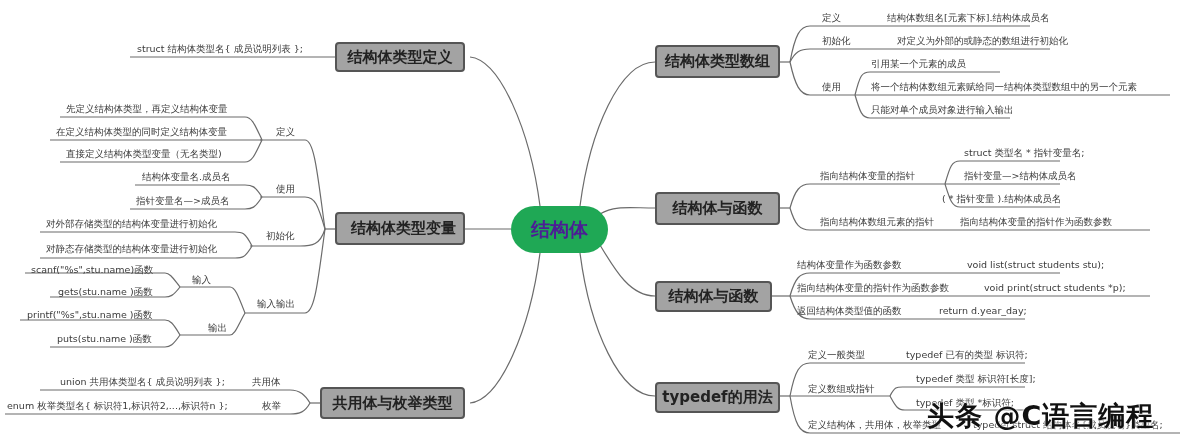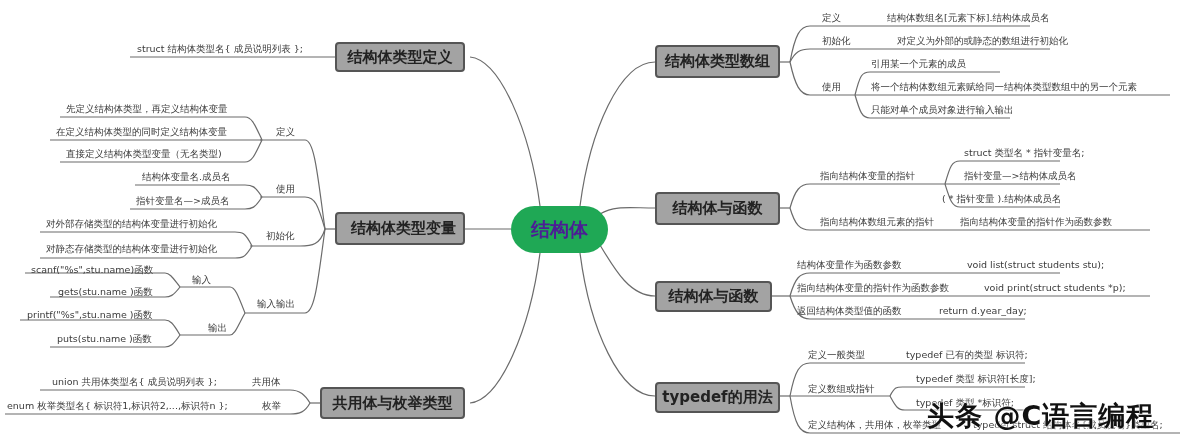--- a/index.html
+++ b/index.html
@@ -109,21 +109,21 @@
 <div class="t" style="left:257px;top:298px;">输入输出</div>
 <div class="t" style="left:192px;top:274px;">输入</div>
 <div class="t" style="left:31px;top:264px;">scanf("%s",stu.name)函数</div>
 <div class="t" style="left:58px;top:286px;">gets(stu.name )函数</div>
 <div class="t" style="left:192px;top:322px;padding-left:16px;">输出</div>
 <div class="t" style="left:27px;top:309px;">printf("%s",stu.name )函数</div>
 <div class="t" style="left:57px;top:333px;">puts(stu.name )函数</div>
 
 <div class="topic" style="left:320px;top:387px;width:145px;height:32px;">共用体与枚举类型</div>
 <div class="t" style="left:252px;top:376px;">共用体</div>
-<div class="t" style="left:52px;top:376px;">union 共用体类型名{ 成员说明列表 };</div>
+<div class="t" style="left:60px;top:376px;">union 共用体类型名{ 成员说明列表 };</div>
 <div class="t" style="left:262px;top:400px;">枚举</div>
 <div class="t" style="left:7px;top:400px;">enum 枚举类型名{ 标识符1,标识符2,...,标识符n };</div>
 
 <div class="topic" style="left:655px;top:45px;width:125px;height:33px;">结构体类型数组</div>
 <div class="t" style="left:822px;top:12px;">定义</div>
 <div class="t" style="left:887px;top:12px;">结构体数组名[元素下标].结构体成员名</div>
 <div class="t" style="left:822px;top:35px;">初始化</div>
 <div class="t" style="left:897px;top:35px;">对定义为外部的或静态的数组进行初始化</div>
 <div class="t" style="left:822px;top:81px;">使用</div>
 <div class="t" style="left:871px;top:58px;">引用某一个元素的成员</div>

